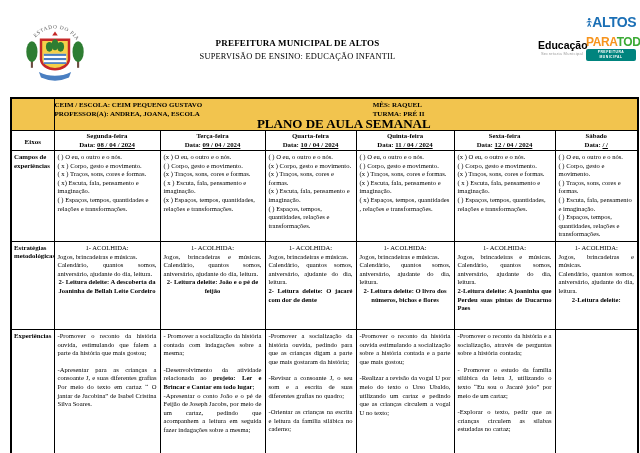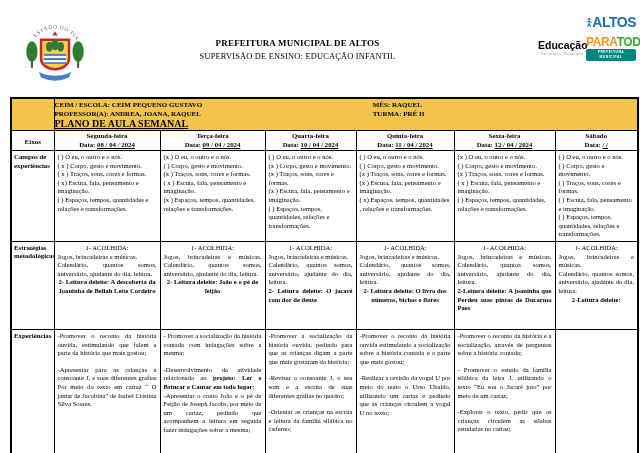--- a/index.html
+++ b/index.html
@@ -22,21 +22,21 @@
   .para{color:var(--para-orange)}
   .todos{color:var(--todos-green)}
   .altos-banner{display:block;background:var(--banner-teal);color:#fff;font-size:3.4px;line-height:5px;padding:1px 1px;border-radius:2px;margin-top:2px;letter-spacing:.5px;font-weight:bold}
 
   
   table.plan{position:absolute;top:97px;left:10px;width:627px;border-collapse:collapse;table-layout:fixed;border:2px solid #000}
   .plan th,.plan td{border:1px solid #000;vertical-align:top}
   tr.band-row td{background:var(--band-color)}
   .band-content{padding:2px 4px 1px 0;font-weight:bold;font-size:7px;line-height:9px}
   .band-line{display:grid;grid-template-columns:55% 45%}
-  .band-title{text-decoration:underline;font-size:10px;line-height:10px}
+  .band-title{text-align:center;font-size:13px;line-height:10px}
   .eixos-th{text-align:center;font-size:7px;padding-top:7px}
   .day-head{font-size:6.8px;line-height:8.5px;text-align:center;padding:1px;font-weight:bold}
   .date-value{text-decoration:underline}
   .row-th{font-size:6.8px;text-align:left;padding:2px 2px;line-height:8.5px;font-weight:bold}
   .cell{font-size:6.6px;line-height:8.6px;padding:2px 3px}
   .campo-item{text-align:left}
   .est-cell .est-block{text-align:justify}
   .exp-para{text-align:justify}
   .exp-para.gap{margin-top:8px}
   tr.r-band{height:30px}
@@ -118,21 +118,21 @@
   <tbody>
     <tr class="band-row r-band">
       <td></td>
       <td colspan="6">
         <div class="band-content">
           <div class="band-line">
             <span>CEIM / ESCOLA: CEIM PEQUENO GUSTAVO</span>
             <span>MÊS: RAQUEL</span>
           </div>
           <div class="band-line">
-            <span>PROFESSOR(A): ANDREA, JOANA, RAQUEL</span>
+            <span>PROFESSOR(A): ANDREA, JOANA, ESCOLA</span>
             <span>TURMA: PRÉ II</span>
           </div>
           <div class="band-title">PLANO DE AULA SEMANAL</div>
         </div>
       </td>
     </tr>
     <tr class="r-dayhead" id="day-header-row">
       <th class="eixos-th">Eixos</th>
     <th class="day-head">
           <div class="day-name">Segunda-feira</div>

